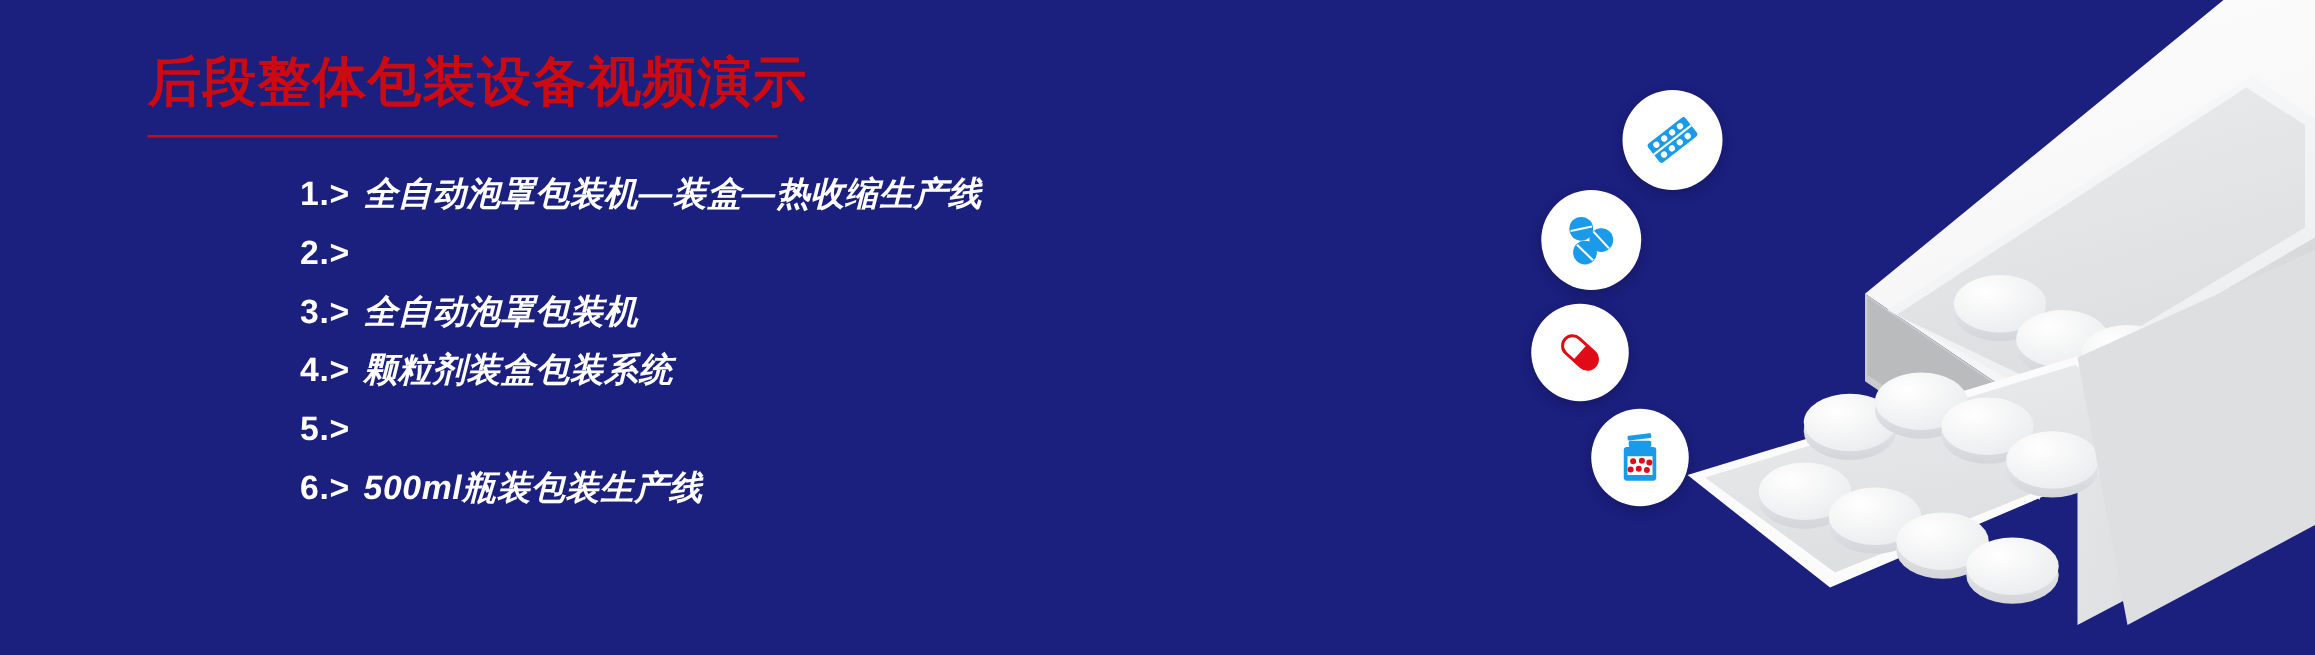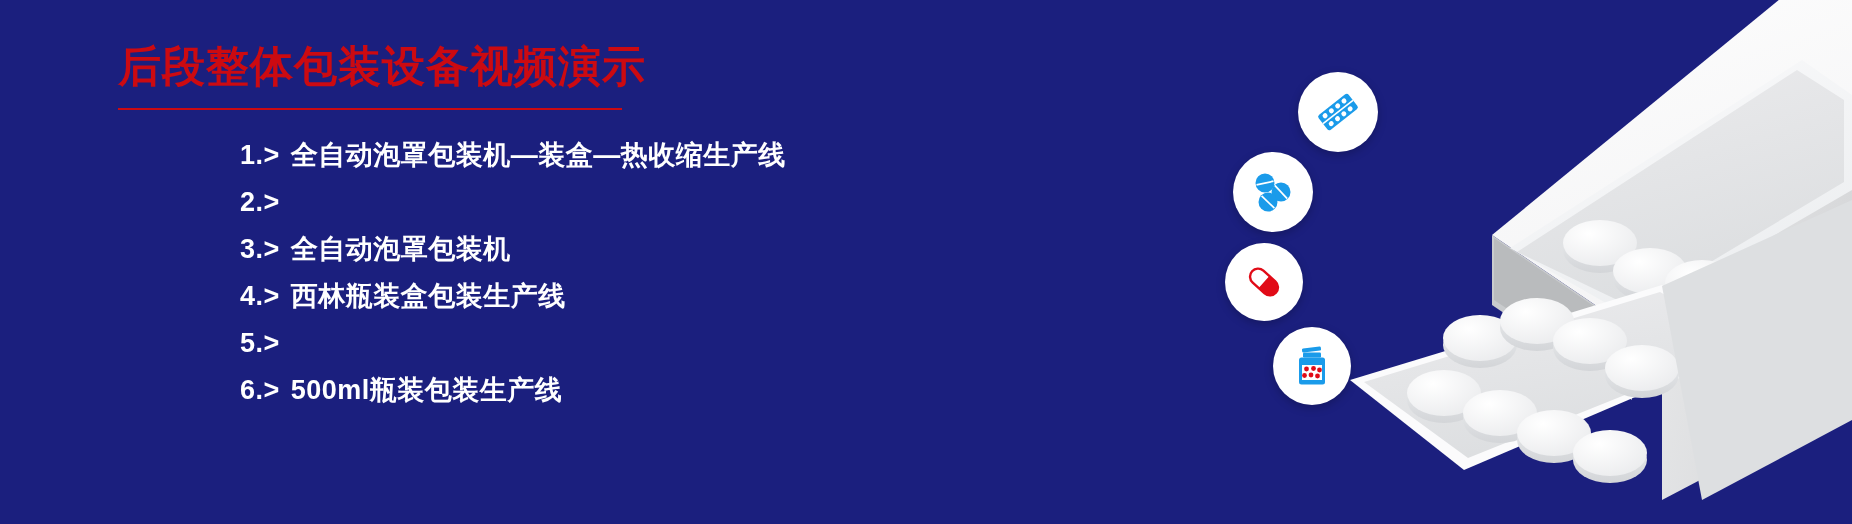--- a/index.html
+++ b/index.html
@@ -61,20 +61,21 @@
     line-height: 47px;
     letter-spacing: 0.5px;
     white-space: nowrap;
   }
   .list-marker {
     color: #ffffff;
     margin-right: 11px;
   }
   .list-text {
     color: #ffffff;
+    font-style: italic;
   }
 
   
   #icon-cluster {
     position: absolute;
     left: 1020px;
     top: 0;
     width: 420px;
     height: 524px;
   }
@@ -124,21 +125,21 @@
         <span class="list-marker">2.&gt;</span>
       </div>
 
       <div class="list-item">
         <span class="list-marker">3.&gt;</span>
         <span class="list-text">全自动泡罩包装机</span>
       </div>
 
       <div class="list-item">
         <span class="list-marker">4.&gt;</span>
-        <span class="list-text">西林瓶装盒包装生产线</span>
+        <span class="list-text">颗粒剂装盒包装系统</span>
       </div>
 
       <div class="list-item">
         <span class="list-marker">5.&gt;</span>
       </div>
 
       <div class="list-item">
         <span class="list-marker">6.&gt;</span>
         <span class="list-text">500ml瓶装包装生产线</span>
       </div>

